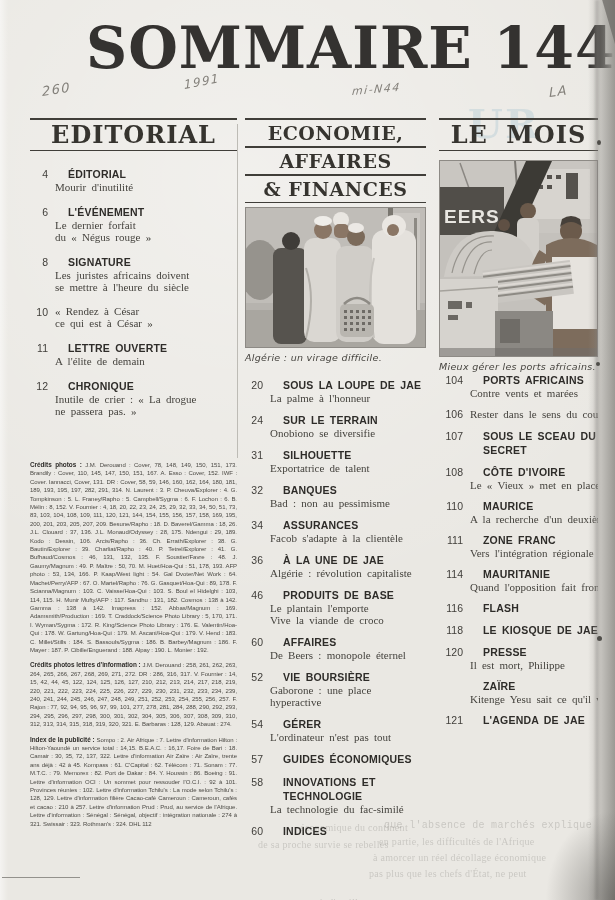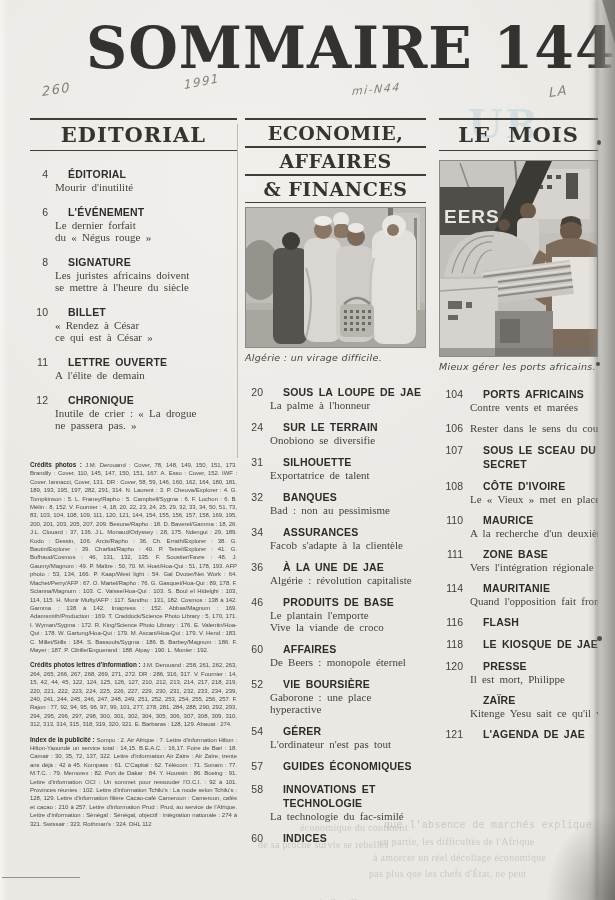--- a/index.html
+++ b/index.html
@@ -22,37 +22,37 @@
   
   .col{position:absolute;}
   .col-left{left:30px;top:118px;width:207px;}
   .col-mid{left:245px;top:118px;width:181px;}
   .col-right{left:439px;top:118px;width:159px;}
   .vsep{position:absolute;left:237px;top:124px;width:1px;height:334px;background:#bdbbb5;}
   
   .hdr{font-family:"DejaVu Serif","Liberation Serif",serif;font-weight:bold;color:#36342f;
        text-align:center;}
   .hdr-single{border-top:2px solid #403e39;border-bottom:1.5px solid #403e39;
-       font-size:21px;line-height:30px;letter-spacing:1px;}
+       font-size:24px;line-height:30px;letter-spacing:1px;}
   .col-right .hdr-single{word-spacing:9px;}
   .hrow{border-top:2px solid #403e39;font-size:19px;line-height:26px;letter-spacing:.5px;
        font-family:"DejaVu Serif","Liberation Serif",serif;font-weight:bold;color:#36342f;
        text-align:center;}
   .hrow:last-child{border-bottom:1.5px solid #403e39;}
   
   .photo{display:block;border:1px solid #8d8a85;background:#b5b2ad;}
   .photo-mid{margin-top:4px;}
   .photo-right{margin-top:9px;}
   .caption{font-style:italic;font-size:9.5px;color:#46443f;margin-top:4px;letter-spacing:.3px;
        font-family:"DejaVu Sans",sans-serif;}
   
   .items{margin-top:0;}
   .list-editorial{margin-top:16px;}
-  .list-economie{margin-top:22px;}
-  .list-lemois{margin-top:15px;}
+  .list-economie{margin-top:15px;}
+  .list-lemois{margin-top:1px;}
   .item{display:flex;align-items:flex-start;}
   .col-left .item{margin-bottom:12px;}
   .col-mid .item{margin-bottom:9px;}
   .col-right .item{margin-bottom:8px;}
   .num{flex:none;width:18px;text-align:right;margin-right:7px;font-size:10.5px;
        line-height:14px;color:#403e3a;}
   .col-right .num{width:24px;}
   .it-body{flex:1;min-width:0;}
   .it-title{font-weight:bold;font-size:10.5px;line-height:14px;letter-spacing:.2px;
        word-spacing:2px;color:#2e2c29;padding-left:13px;}
@@ -134,21 +134,20 @@
           <span class="num">8</span>
           <div class="it-body">
             <div class="it-title">SIGNATURE</div>
             <div class="it-line">Les juristes africains doivent</div>
             <div class="it-line">se mettre à l'heure du siècle</div>
           </div>
         </div>
         <div class="item">
           <span class="num">10</span>
           <div class="it-body">
-            <div class="it-title">BILLET</div>
             <div class="it-line">« Rendez à César</div>
             <div class="it-line">ce qui est à César »</div>
           </div>
         </div>
         <div class="item">
           <span class="num">11</span>
           <div class="it-body">
             <div class="it-title">LETTRE OUVERTE</div>
             <div class="it-line">A l'élite de demain</div>
           </div>
@@ -407,21 +406,21 @@
         <div class="item">
           <span class="num">110</span>
           <div class="it-body">
             <div class="it-title">MAURICE</div>
             <div class="it-line">A la recherche d'un deuxième souffle</div>
           </div>
         </div>
         <div class="item">
           <span class="num">111</span>
           <div class="it-body">
-            <div class="it-title">ZONE BASE</div>
+            <div class="it-title">ZONE FRANC</div>
             <div class="it-line">Vers l'intégration régionale</div>
           </div>
         </div>
         <div class="item">
           <span class="num">114</span>
           <div class="it-body">
             <div class="it-title">MAURITANIE</div>
             <div class="it-line">Quand l'opposition fait front</div>
           </div>
         </div>

